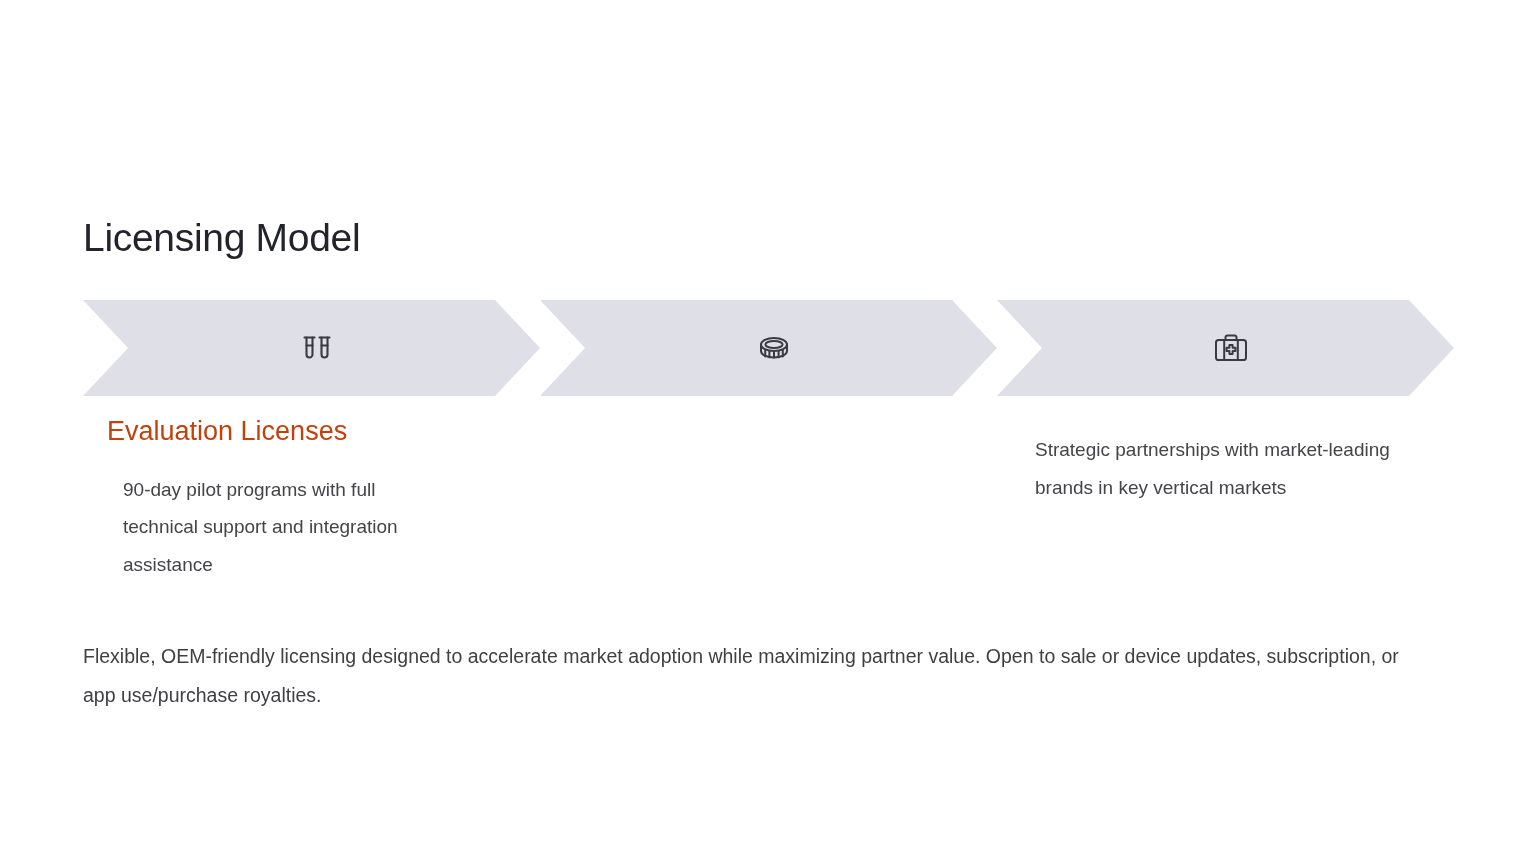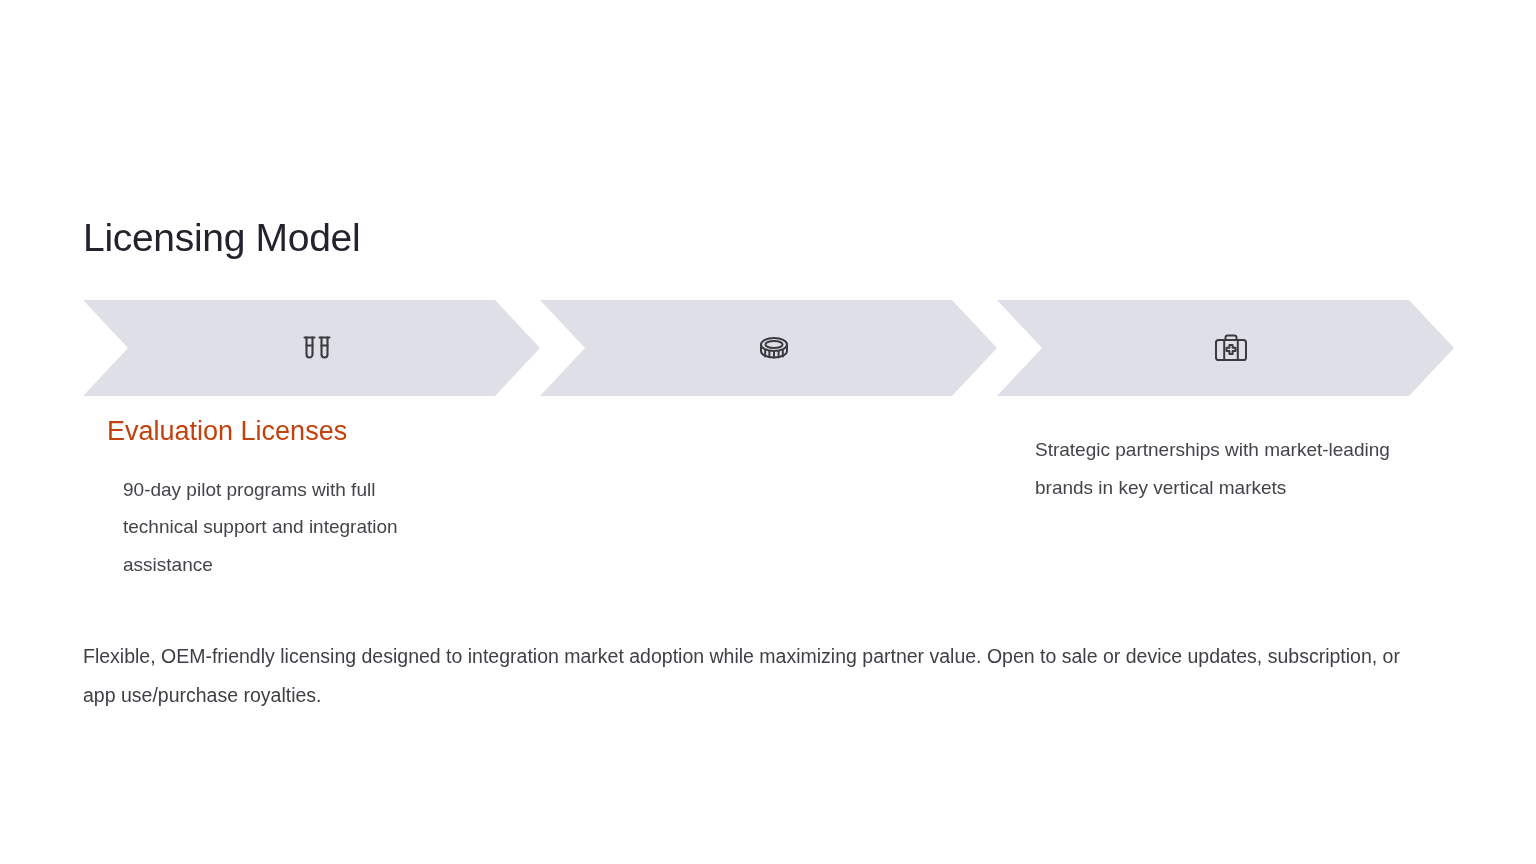--- a/index.html
+++ b/index.html
@@ -176,15 +176,15 @@
 
     <div class="col col-2">
     </div>
 
     <div class="col col-3">
       <p class="col-body">Strategic partnerships with market-leading brands in key vertical markets</p>
     </div>
 
   </div>
 
-  <p class="footer-note">Flexible, OEM-friendly licensing designed to integration market adoption while maximizing partner value. Open to sale or device updates, subscription, or app use/purchase royalties.</p>
+  <p class="footer-note">Flexible, OEM-friendly licensing designed to accelerate market adoption while maximizing partner value. Open to sale or device updates, subscription, or app use/purchase royalties.</p>
 
 </div>
 
 </body></html>

